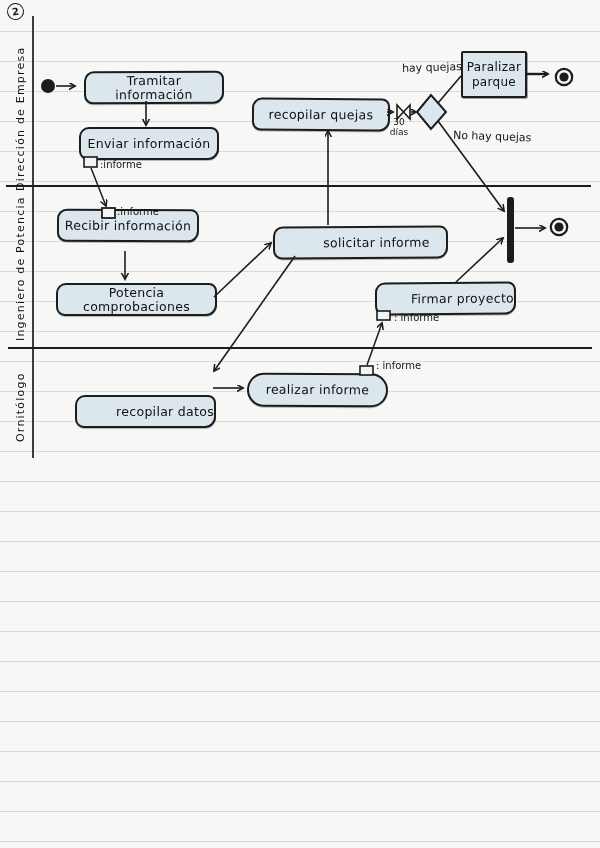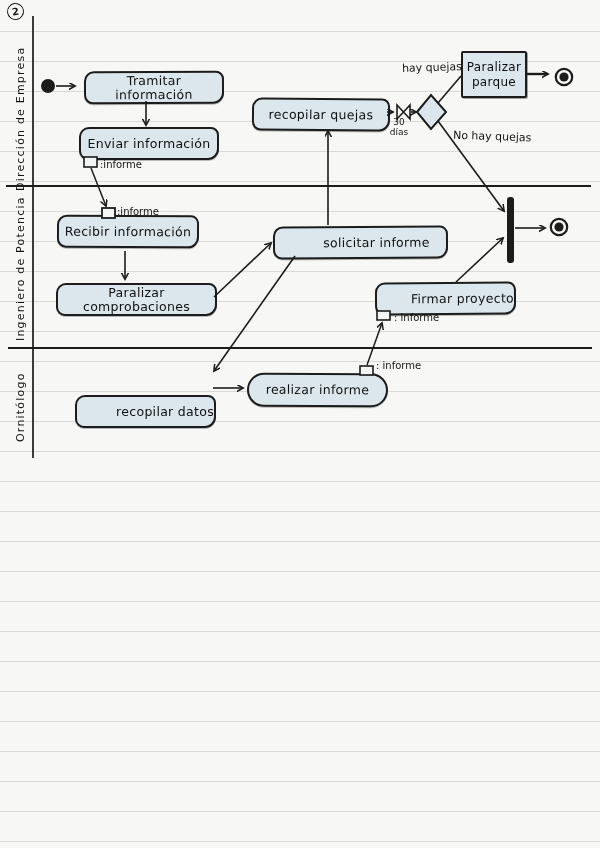--- a/index.html
+++ b/index.html
@@ -65,25 +65,25 @@
   <div class="lane-label" style="top:356px;height:102px;">
     <span>Ornitólogo</span>
   </div>
 
   <div class="box" style="left:84px;top:71px;width:136px;height:29px;transform:rotate(-.3deg);">
     <span>Tramitar información</span>
   </div>
   <div class="box" style="left:79px;top:127px;width:136px;height:29px;">
     <span>Enviar información</span>
   </div>
-  <div class="box" style="left:57px;top:215px;width:138px;height:29px;transform:rotate(.3deg);">
+  <div class="box" style="left:57px;top:209px;width:138px;height:29px;transform:rotate(.3deg);">
     <span>Recibir información</span>
   </div>
   <div class="box" style="left:56px;top:283px;width:157px;height:29px;">
-    <span>Paralizar comprobaciones</span>
+    <span>Potencia comprobaciones</span>
   </div>
   <div class="box" style="left:252px;top:98px;width:134px;height:29px;transform:rotate(.4deg);">
     <span>recopilar quejas</span>
   </div>
   <div class="box" style="left:273px;top:226px;width:139px;height:29px;transform:rotate(-.3deg);padding-left:32px;">
     <span>solicitar informe</span>
   </div>
   <div class="box" style="left:375px;top:282px;width:137px;height:29px;transform:rotate(-.4deg);justify-content:flex-end;">
     <span>Firmar proyecto</span>
   </div>

